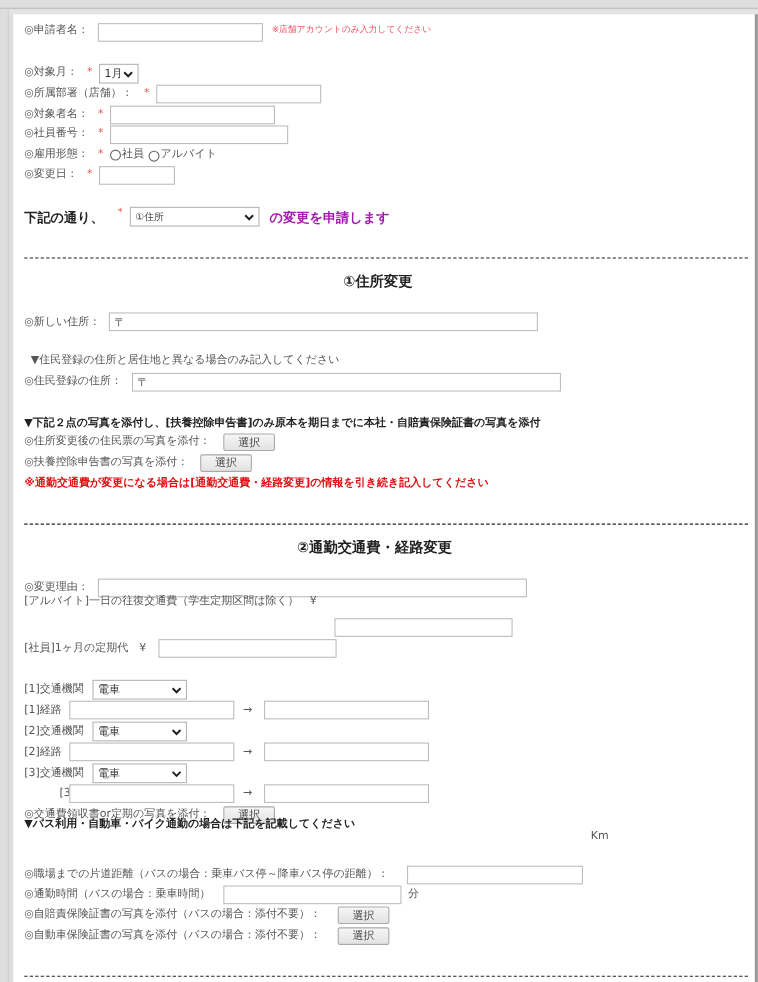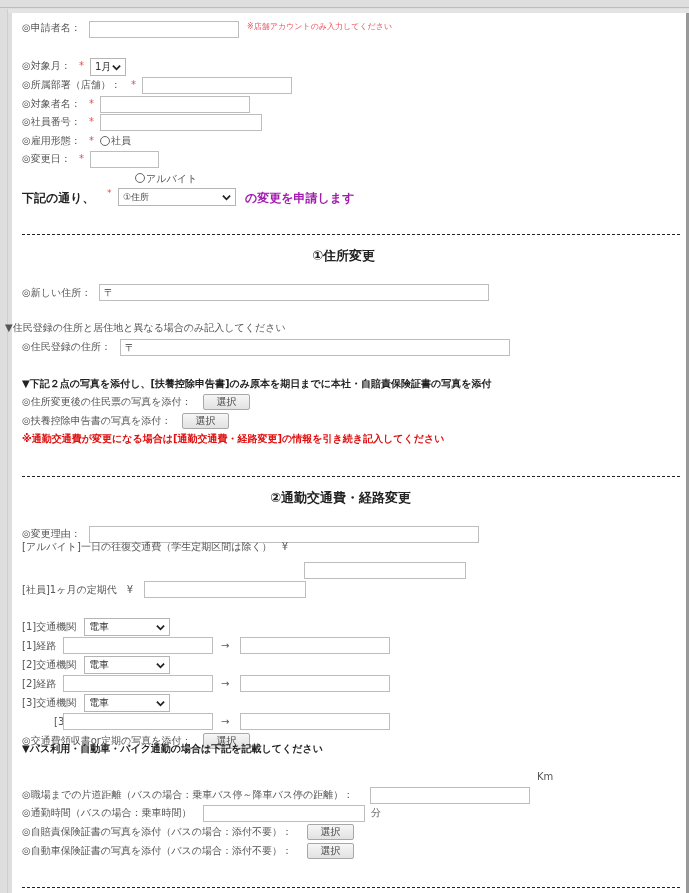--- a/index.html
+++ b/index.html
@@ -76,21 +76,21 @@
 <span class="abs lbl" style="left:22px;top:116px;">◎社員番号：</span>
 <span class="abs lbl req" style="left:89px;top:116px;">*</span>
 <div class="field" style="left:100px;top:114px;width:162px;"></div>
 
 <span class="abs lbl" style="left:22px;top:135px;">◎雇用形態：</span>
 <span class="abs lbl req" style="left:89px;top:135px;">*</span>
 <span class="abs lbl" style="left:100px;top:135px;display:flex;align-items:center;">
   <span style="display:inline-block;width:10px;height:10px;border:1px solid #666;border-radius:50%;margin-right:1px;"></span>
   <span>社員</span>
 </span>
-<span class="abs lbl" style="left:135px;top:135px;display:flex;align-items:flex-start;margin-top:38px;">
+<span class="abs lbl" style="left:135px;top:135px;display:flex;align-items:flex-end;">
   <span style="display:inline-block;width:10px;height:10px;border:1px solid #666;border-radius:50%;margin-right:1px;"></span>
   <span>アルバイト</span>
 </span>
 
 <span class="abs lbl" style="left:22px;top:153px;">◎変更日：</span>
 <span class="abs lbl req" style="left:79px;top:153px;">*</span>
 <div class="field" style="left:90px;top:151px;width:69px;"></div>
 
 <span class="abs" style="left:22px;top:190px;font-size:12px;font-weight:bold;color:#222;">下記の通り、</span>
 <span class="abs req" style="left:107px;top:188px;font-size:9px;">*</span>
@@ -102,21 +102,21 @@
 </div>
 <span class="abs" style="left:245px;top:190px;font-size:12px;font-weight:bold;color:#a21caf;">の変更を申請します</span>
 
 <div class="hr" style="top:234px;"></div>
 
 <span class="sectitle" style="left:312px;top:247px;">①住所変更</span>
 
 <span class="abs lbl" style="left:22px;top:287px;">◎新しい住所：</span>
 <div class="field" style="left:99px;top:284px;width:390px;">〒</div>
 
-<span class="abs lbl" style="left:5px;top:322px;">▼住民登録の住所と居住地と異なる場合のみ記入してください</span>
+<span class="abs lbl" style="left:28px;top:322px;">▼住民登録の住所と居住地と異なる場合のみ記入してください</span>
 <span class="abs lbl" style="left:22px;top:341px;">◎住民登録の住所：</span>
 <div class="field" style="left:120px;top:339px;width:390px;">〒</div>
 
 <span class="abs boldnote" style="left:22px;top:377px;">▼下記２点の写真を添付し、[扶養控除申告書]のみ原本を期日までに本社・自賠責保険証書の写真を添付</span>
 <span class="abs lbl" style="left:22px;top:396px;">◎住所変更後の住民票の写真を添付：</span>
 <div class="btn" style="left:203px;top:394px;width:47px;">選択</div>
 <span class="abs lbl" style="left:22px;top:415px;">◎扶養控除申告書の写真を添付：</span>
 <div class="btn" style="left:182px;top:413px;width:47px;">選択</div>
 <span class="abs rednote" style="left:22px;top:432px;">※通勤交通費が変更になる場合は[通勤交通費・経路変更]の情報を引き続き記入してください</span>
 
@@ -167,21 +167,21 @@
 <div class="field" style="left:63px;top:713px;width:150px;"></div>
 <span class="abs lbl" style="left:221px;top:716px;">→</span>
 <div class="field" style="left:240px;top:713px;width:150px;"></div>
 
 <span class="abs lbl" style="left:22px;top:735px;">◎交通費領収書or定期の写真を添付：</span>
 <div class="btn" style="left:203px;top:733px;width:47px;">選択</div>
 
 <span class="abs boldnote" style="left:22px;top:742px;">▼バス利用・自動車・バイク通勤の場合は下記を記載してください</span>
 <span class="abs lbl" style="left:22px;top:789px;">◎職場までの片道距離（バスの場合：乗車バス停～降車バス停の距離）：</span>
 <div class="field" style="left:370px;top:787px;width:160px;"></div>
-<span class="abs lbl" style="left:537px;top:771px;">Km</span>
+<span class="abs lbl" style="left:537px;top:755px;">Km</span>
 
 <span class="abs lbl" style="left:22px;top:807px;">◎通勤時間（バスの場合：乗車時間）</span>
 <div class="field" style="left:203px;top:805px;width:162px;"></div>
 <span class="abs lbl" style="left:371px;top:807px;">分</span>
 
 <span class="abs lbl" style="left:22px;top:826px;">◎自賠責保険証書の写真を添付（バスの場合：添付不要）：</span>
 <div class="btn" style="left:307px;top:824px;width:47px;">選択</div>
 <span class="abs lbl" style="left:22px;top:845px;">◎自動車保険証書の写真を添付（バスの場合：添付不要）：</span>
 <div class="btn" style="left:307px;top:843px;width:47px;">選択</div>
 

